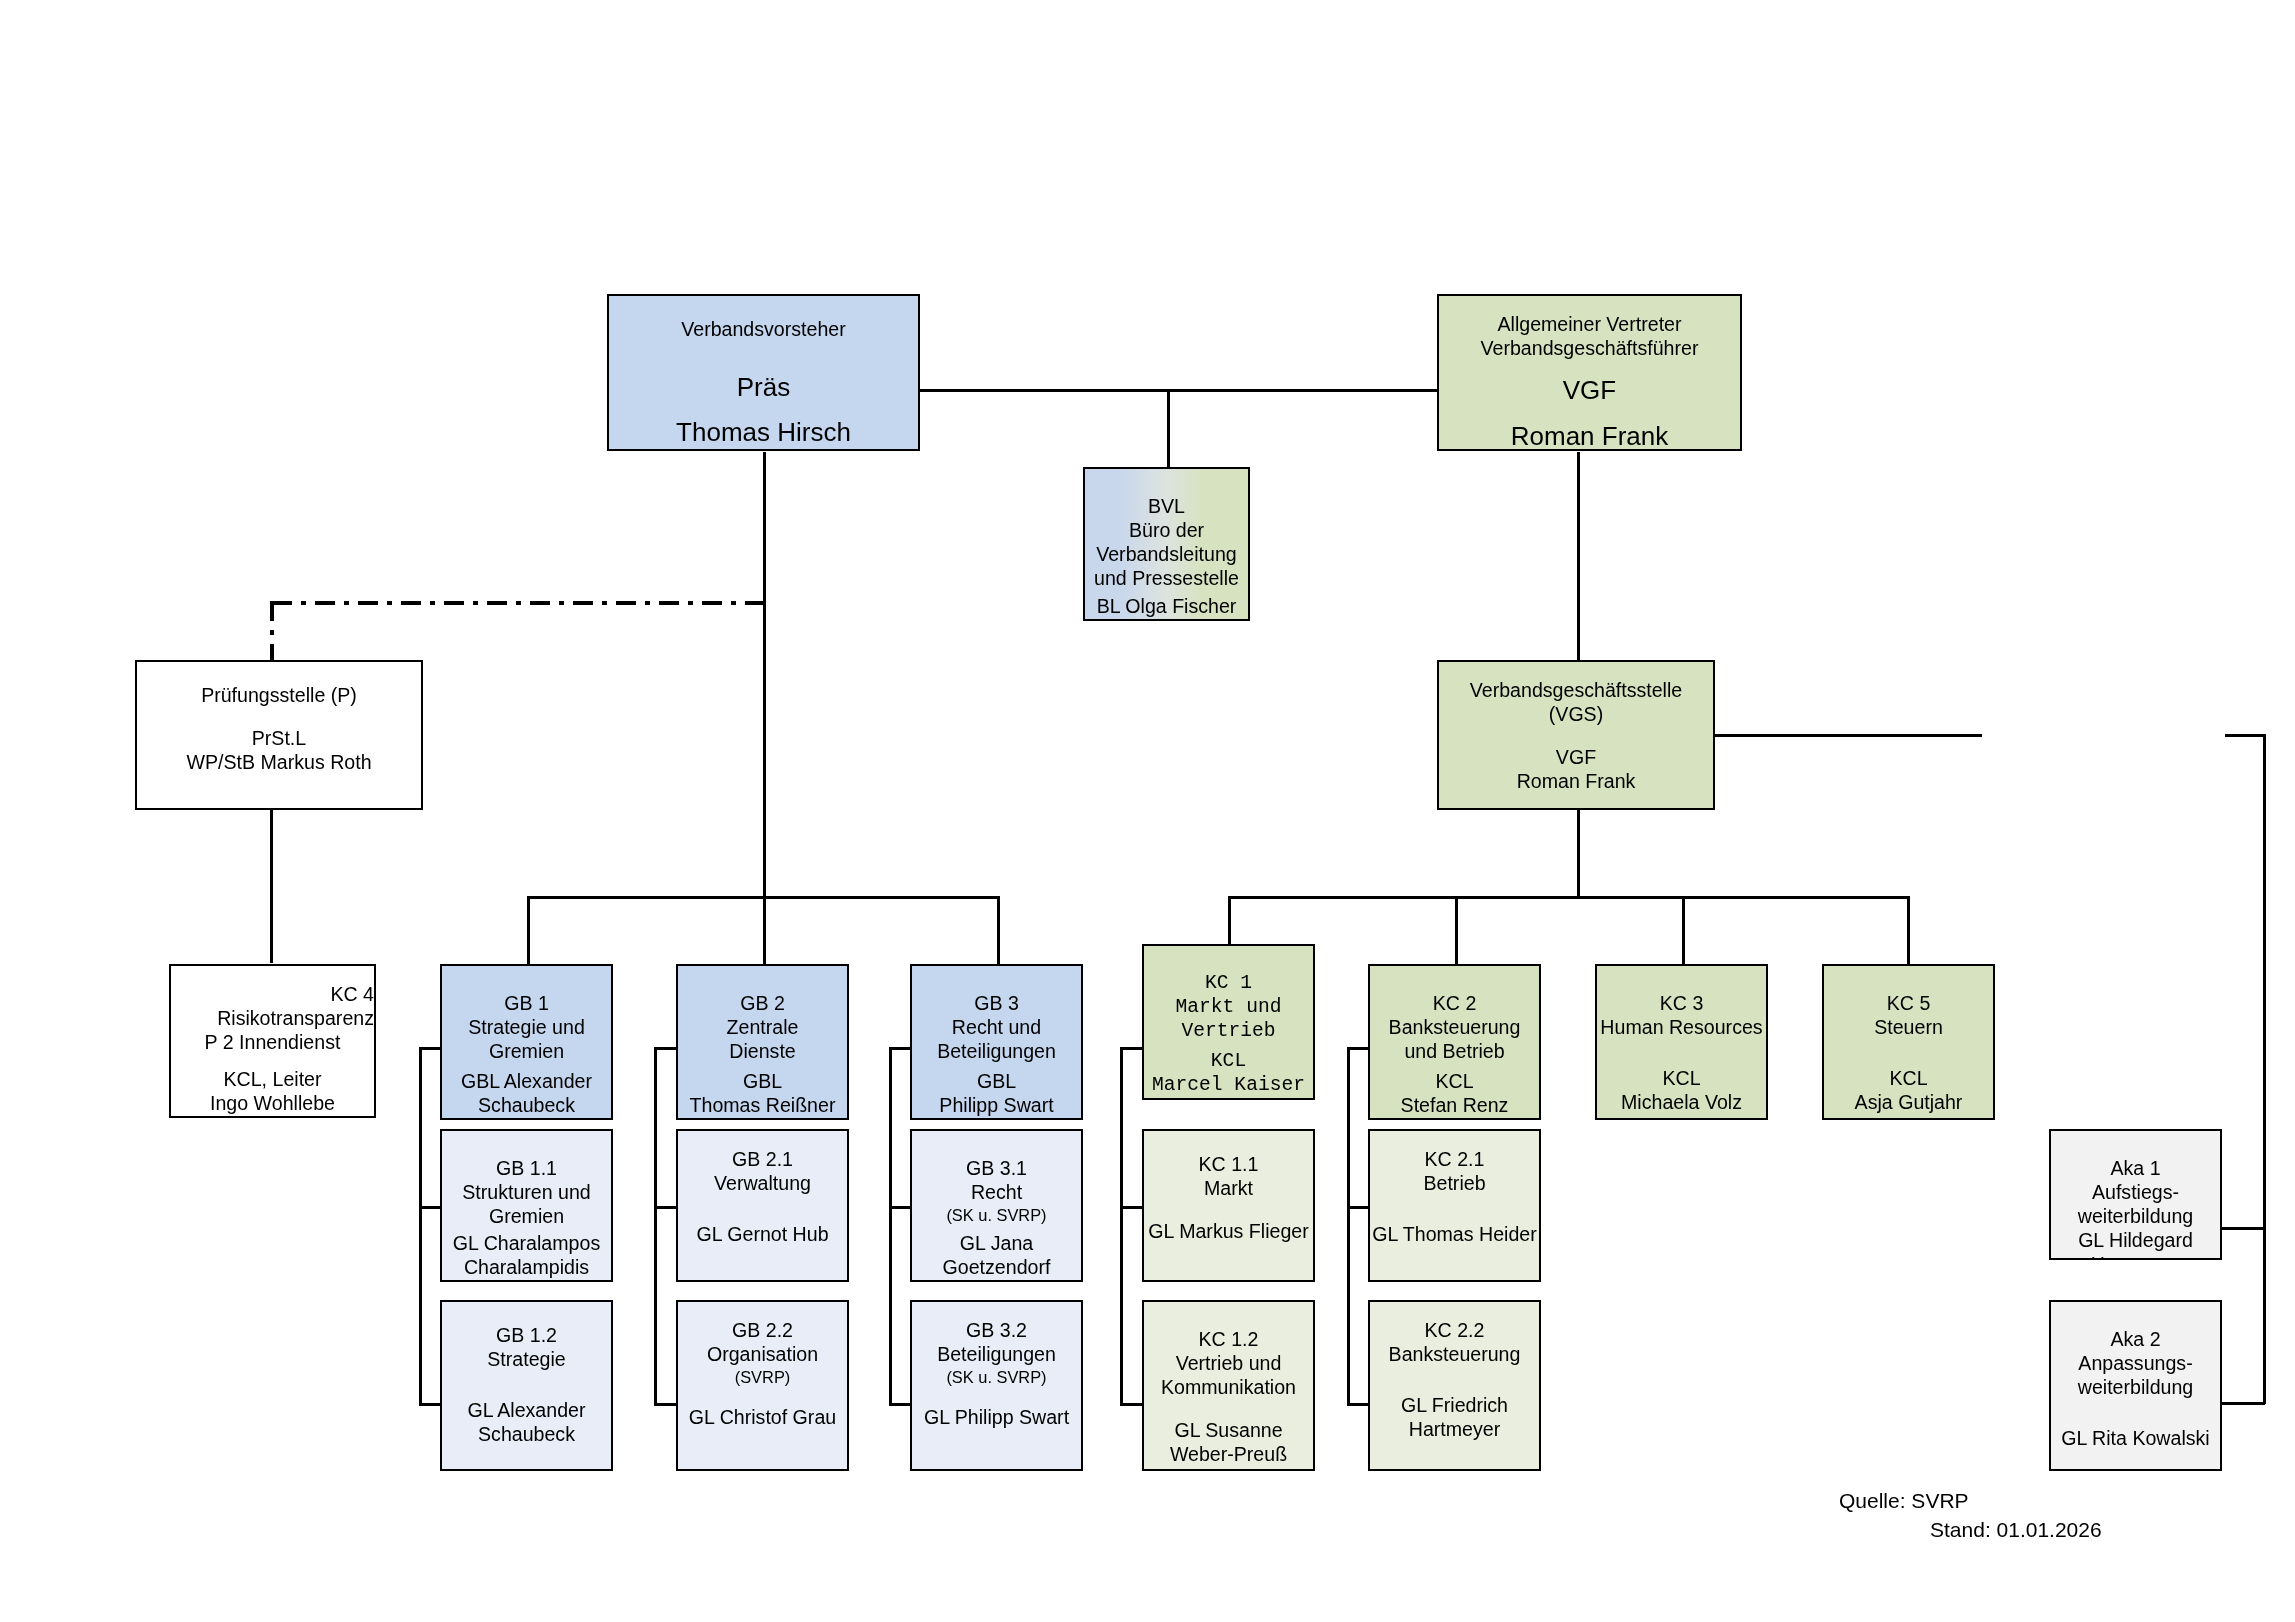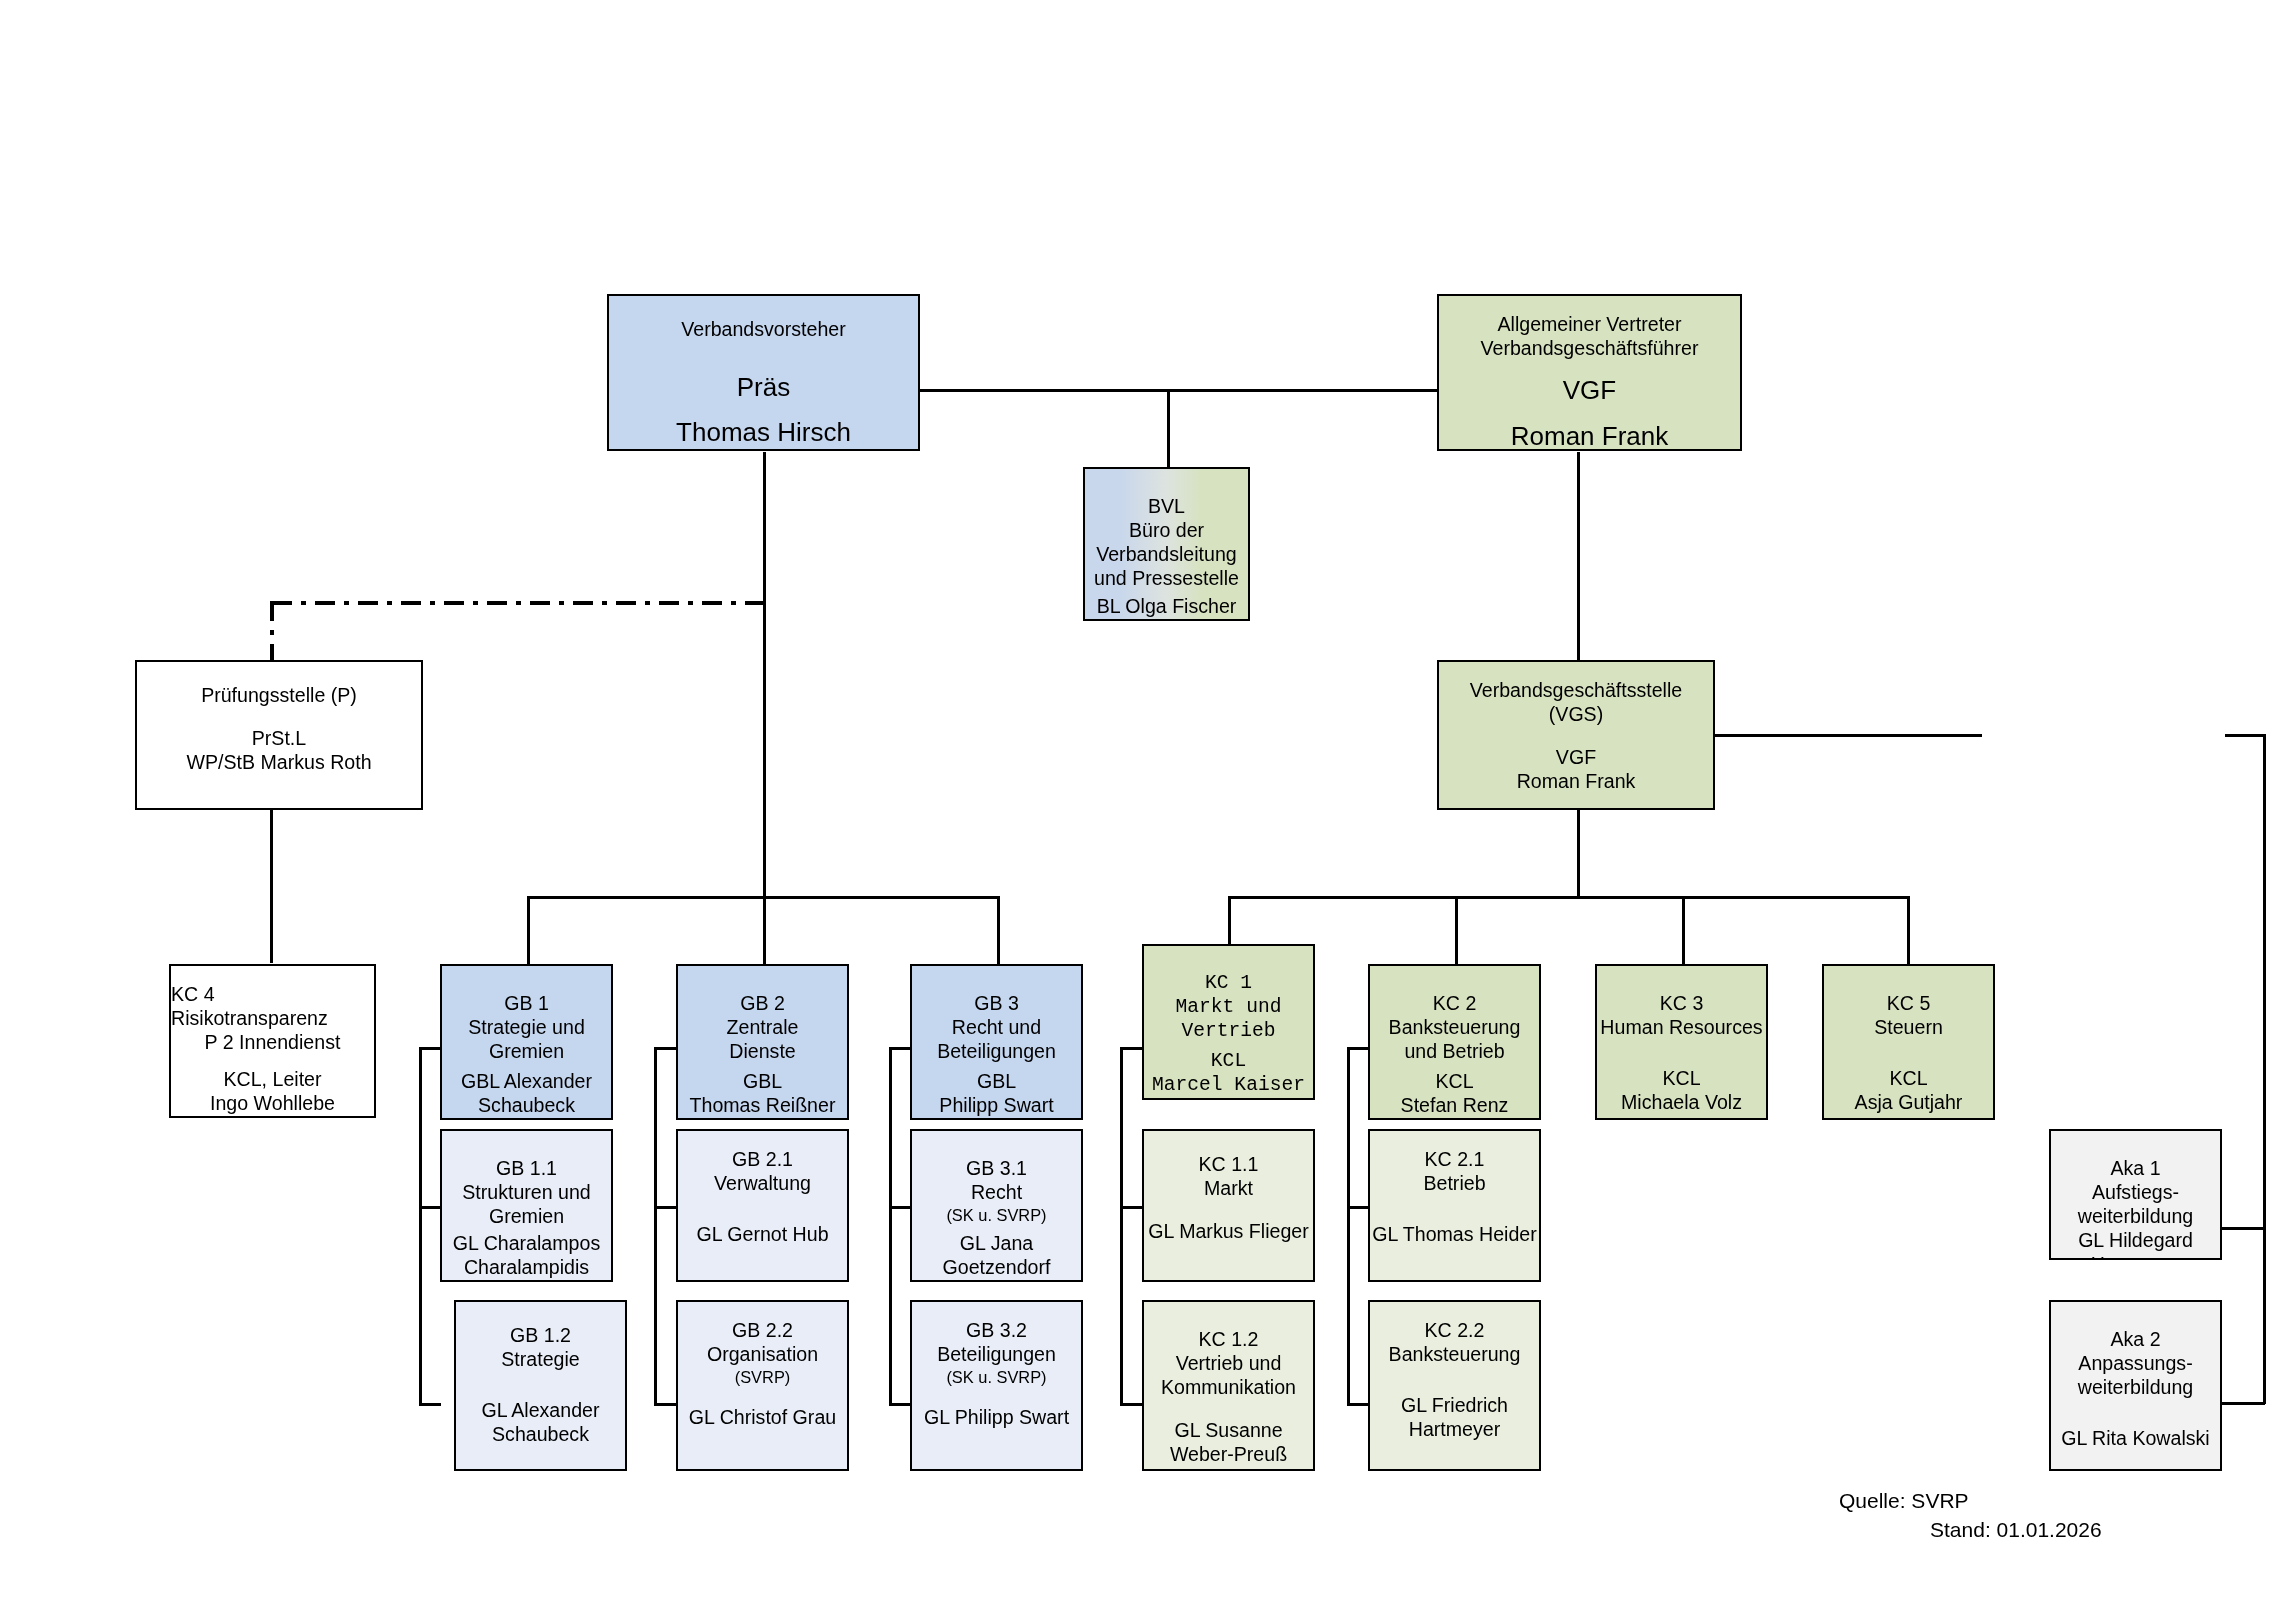--- a/index.html
+++ b/index.html
@@ -37,21 +37,21 @@
   }
   
   .box {
     position:absolute;
     box-sizing:border-box;
     border:2.6px solid #000;
     display:flex;
     flex-direction:column;
     align-items:center;
     justify-content:flex-start;
-    text-align:left;
+    text-align:right;
     line-height:1.22;
     overflow:hidden;
   }
   .box .head { font-size:19.6px; }
   .box .sub  { font-size:16.4px; }
   .box .big  { font-size:26px;margin-top:14px; }
   .fill-blue  { background:#c5d6ef; }
   .fill-green { background:#d7e2c0; }
   .fill-ltblue{ background:#e8edf7; }
   .fill-ltgreen{ background:#e9eede; }
@@ -232,21 +232,21 @@
 
   <div class="box fill-ltblue pad-top-sm" style="left:910px; top:1129px; width:173px; height:153px;">
     <div class="head">GB 3.1</div>
     <div class="head">Recht</div>
     <div class="sub">(SK u. SVRP)</div>
     <div class="spacer-md"></div>
     <div class="head">GL Jana</div>
     <div class="head">Goetzendorf</div>
   </div>
 
-  <div class="box fill-ltblue pad-top-lg" style="left:440px; top:1300px; width:173px; height:171px;margin-left:14px;">
+  <div class="box fill-ltblue pad-top-lg" style="left:440px; top:1300px; width:173px; height:171px;">
     <div class="head">GB 1.2</div>
     <div class="head">Strategie</div>
     <div class="spacer-lg"></div>
     <div class="head">GL Alexander</div>
     <div class="head">Schaubeck</div>
   </div>
 
   <div class="box fill-ltblue pad-top-md" style="left:676px; top:1300px; width:173px; height:171px;">
     <div class="head">GB 2.2</div>
     <div class="head">Organisation</div>

